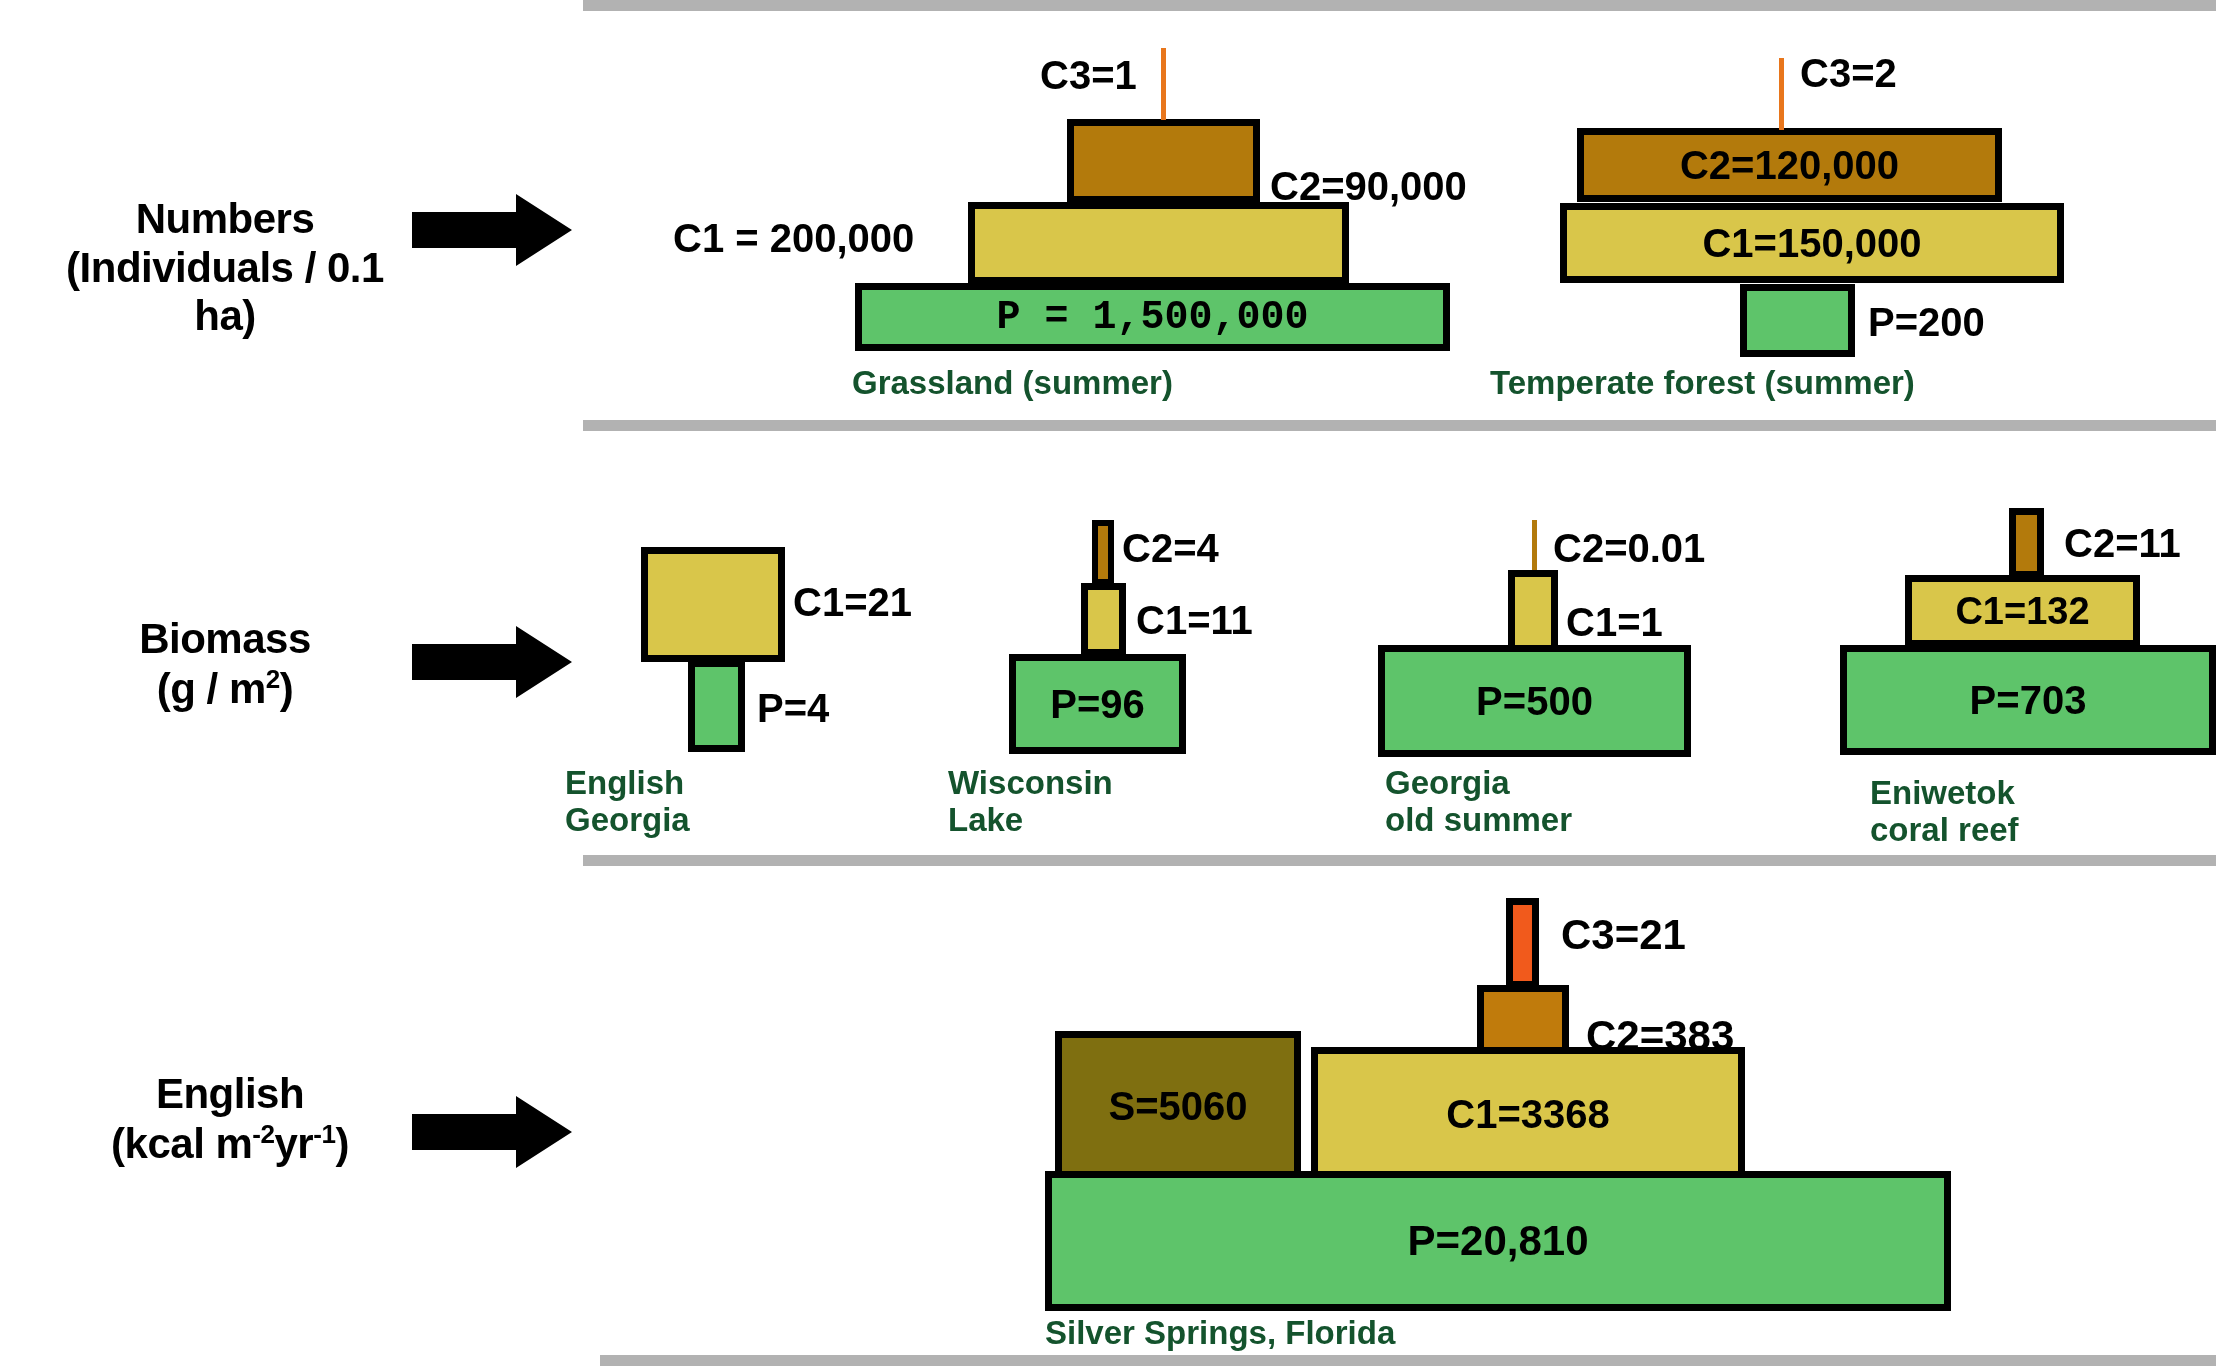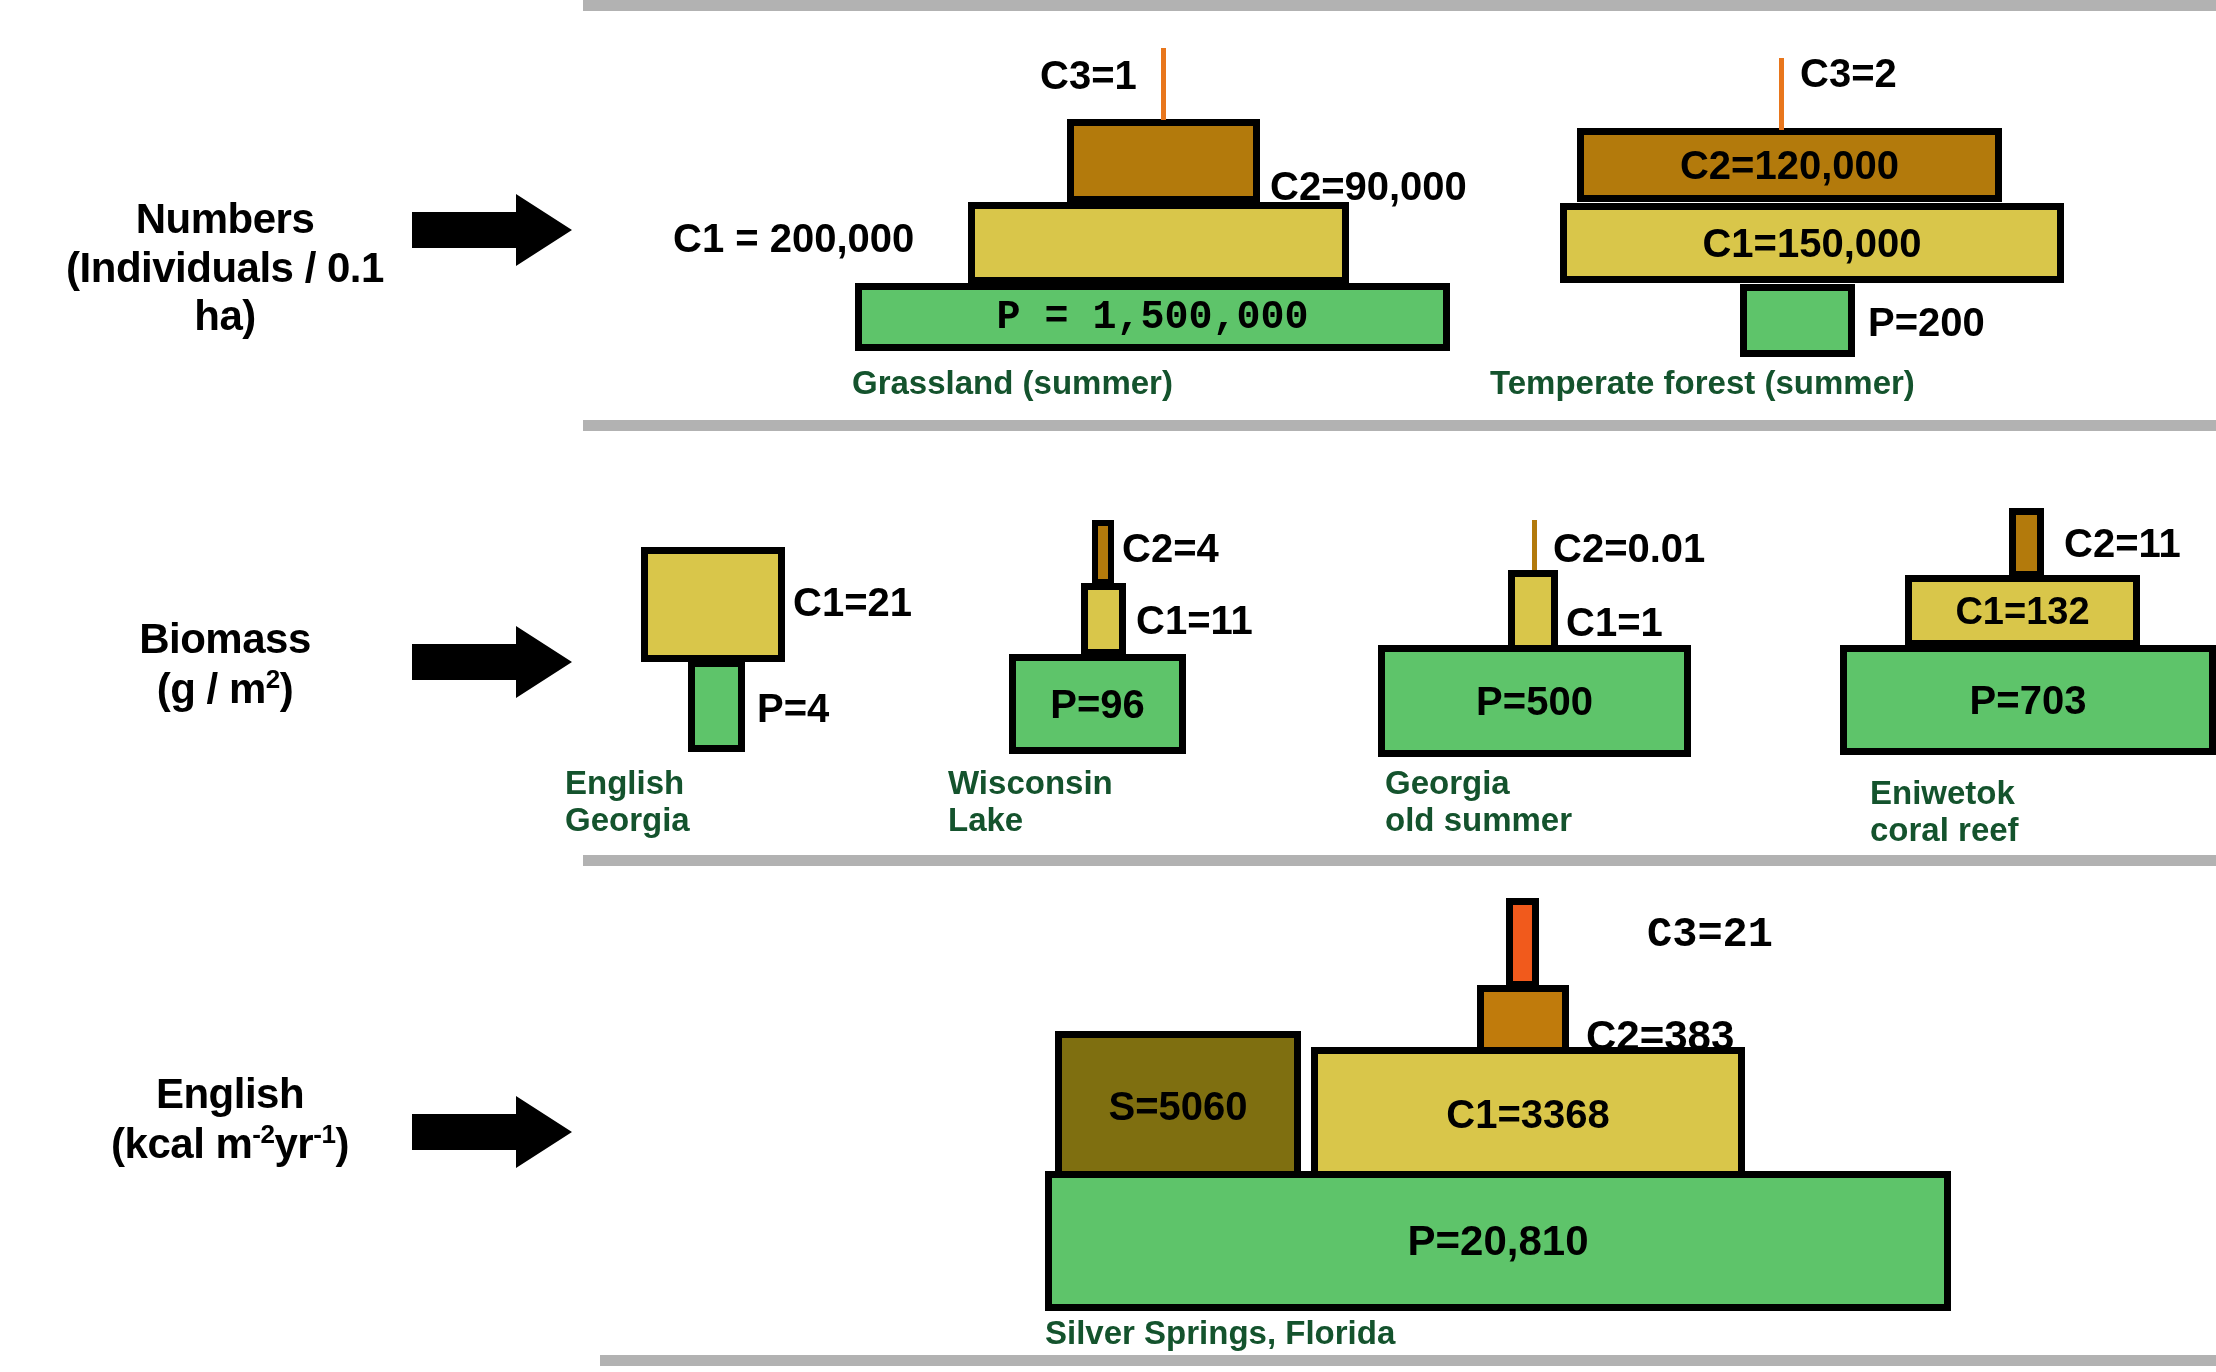--- a/index.html
+++ b/index.html
@@ -203,21 +203,21 @@
     <span class="l2"><span>(kcal m</span><sup>-2</sup><span>yr</span><sup>-1</sup><span>)</span></span>
   </div>
 
   <div class="arrow" style="left:412px; top:1096px;">
     <svg width="160" height="72" viewBox="0 0 160 72">
       <polygon points="0,18 104,18 104,0 160,36 104,72 104,54 0,54" fill="#000"></polygon>
     </svg>
   </div>
 
   <div class="box" style="left:1506px; top:898px; width:33px; height:90px; background:#f15a1c;"></div>
-  <div class="lbl" style="left:1647px; top:911px; font-size:42px;font-family:Liberation Mono, monospace;">
+  <div class="lbl" style="left:1561px; top:911px; font-size:42px;">
     <span>C3=21</span>
   </div>
   <div class="box" style="left:1477px; top:985px; width:92px; height:127px; background:#c07b0c;"></div>
   <div class="lbl" style="left:1586px; top:1012px; font-size:42px;">
     <span>C2=383</span>
   </div>
   <div class="box" style="left:1055px; top:1031px; width:246px; height:151px; background:#7f6f10; font-size:40px;">
     <span>S=5060</span>
   </div>
   <div class="box" style="left:1311px; top:1047px; width:434px; height:135px; background:#d9c64a; font-size:40px;">

